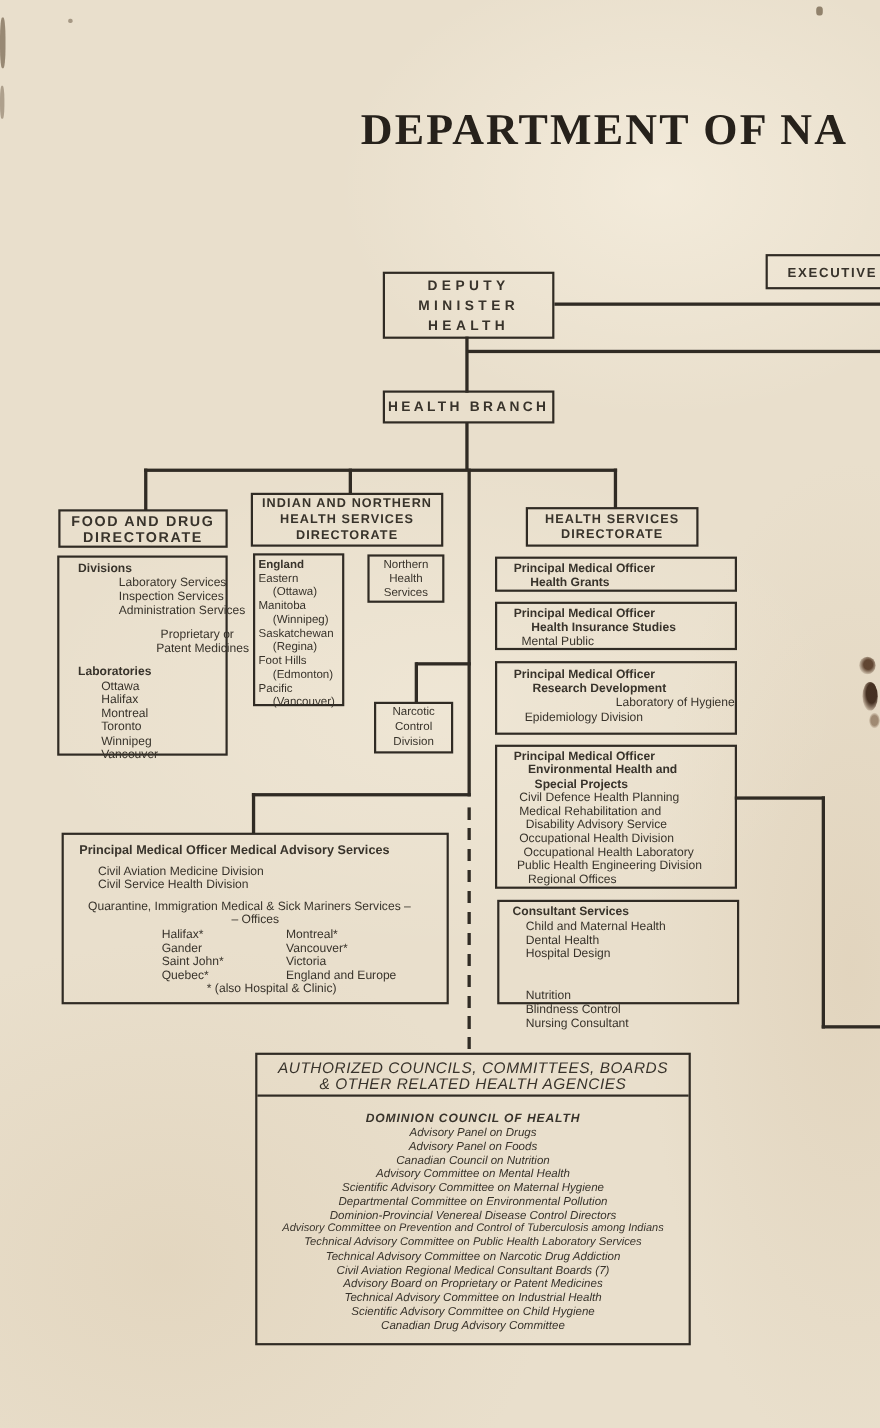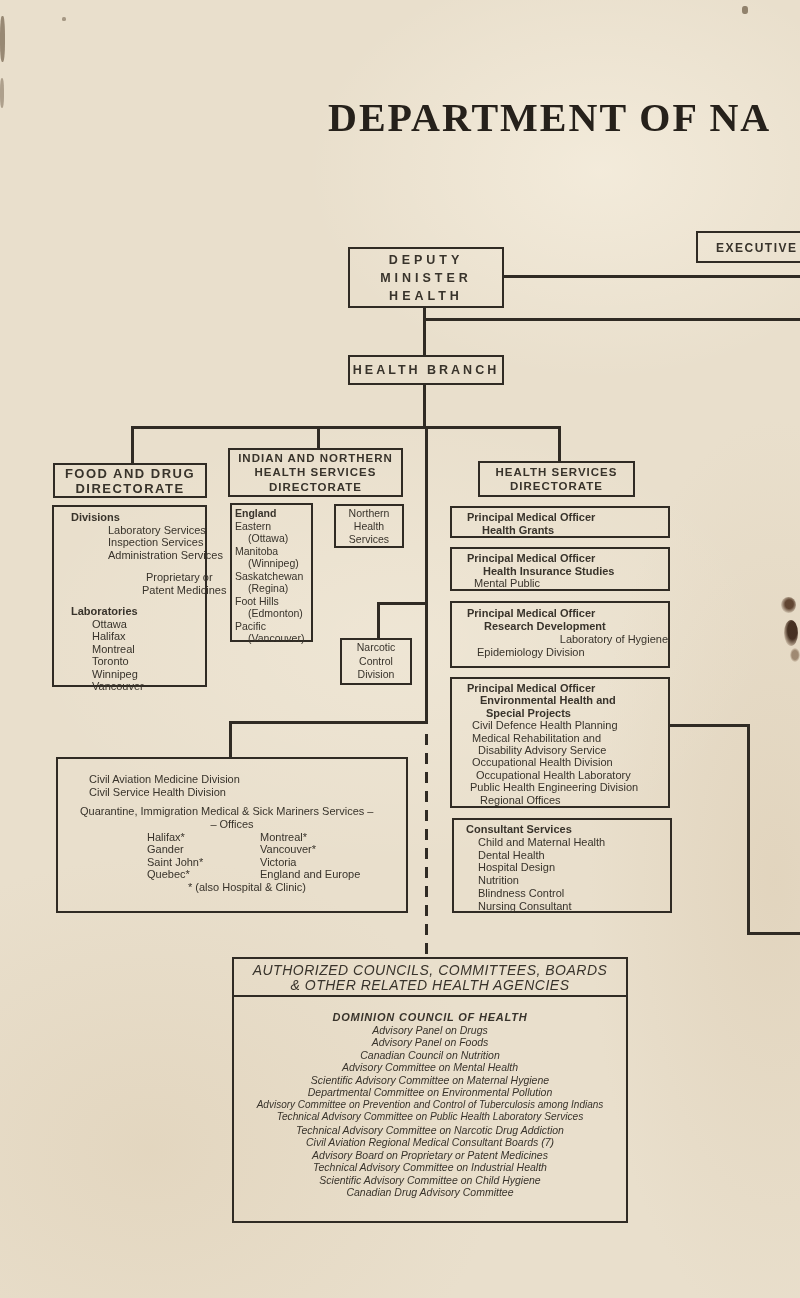--- a/index.html
+++ b/index.html
@@ -181,28 +181,29 @@
       <div class="ln" style="padding-left:28px;">Regional Offices</div>
     </div>
   </div>
 
   <div class="box sm" style="left:452px;top:818px;width:220px;height:95px;line-height:12.8px;">
     <div style="padding-top:3px;">
       <div class="ln b" style="padding-left:12px;">Consultant Services</div>
       <div class="ln" style="padding-left:24px;">Child and Maternal Health</div>
       <div class="ln" style="padding-left:24px;">Dental Health</div>
       <div class="ln" style="padding-left:24px;">Hospital Design</div>
-      <div class="ln" style="padding-left:24px;">Nutrition</div>
+      <div class="ln" style="padding-left:24px;margin-top:25px;">Nutrition</div>
       <div class="ln" style="padding-left:24px;">Blindness Control</div>
       <div class="ln" style="padding-left:24px;">Nursing Consultant</div>
     </div>
   </div>
 
   <div class="box sm" style="left:56px;top:757px;width:352px;height:156px;">
     <div style="padding-top:8px;">
+      <div class="ln b" style="padding-left:14px;font-size:11.5px;">Principal Medical Officer Medical Advisory Services</div>
       <div class="ln" style="padding-left:31px;margin-top:6px;">Civil Aviation Medicine Division</div>
       <div class="ln" style="padding-left:31px;">Civil Service Health Division</div>
       <div class="ln" style="padding-left:22px;margin-top:7px;">Quarantine, Immigration Medical &amp; Sick Mariners Services –</div>
       <div class="ln" style="text-align:center;">– Offices</div>
       <div style="display:grid;grid-template-columns:113px auto;padding-left:89px;margin-top:1px;line-height:12.4px;">
         <div class="ln">Halifax*</div>
         <div class="ln">Montreal*</div>
         <div class="ln">Gander</div>
         <div class="ln">Vancouver*</div>
         <div class="ln">Saint John*</div>
@@ -220,20 +221,21 @@
       <div class="ln">&amp; OTHER RELATED HEALTH AGENCIES</div>
     </div>
     <div style="text-align:center;font-size:10.5px;line-height:12.5px;padding-top:14px;">
       <div class="ln b" style="letter-spacing:0.8px;font-size:11px;">DOMINION COUNCIL OF HEALTH</div>
       <div class="ln">Advisory Panel on Drugs</div>
       <div class="ln">Advisory Panel on Foods</div>
       <div class="ln">Canadian Council on Nutrition</div>
       <div class="ln">Advisory Committee on Mental Health</div>
       <div class="ln">Scientific Advisory Committee on Maternal Hygiene</div>
       <div class="ln">Departmental Committee on Environmental Pollution</div>
+      <div class="ln">Dominion-Provincial Venereal Disease Control Directors</div>
       <div class="ln" style="font-size:10px;">Advisory Committee on Prevention and Control of Tuberculosis among Indians</div>
       <div class="ln" style="font-size:10.2px;">Technical Advisory Committee on Public Health Laboratory Services</div>
       <div class="ln">Technical Advisory Committee on Narcotic Drug Addiction</div>
       <div class="ln">Civil Aviation Regional Medical Consultant Boards (7)</div>
       <div class="ln">Advisory Board on Proprietary or Patent Medicines</div>
       <div class="ln">Technical Advisory Committee on Industrial Health</div>
       <div class="ln">Scientific Advisory Committee on Child Hygiene</div>
       <div class="ln">Canadian Drug Advisory Committee</div>
     </div>
   </div>

